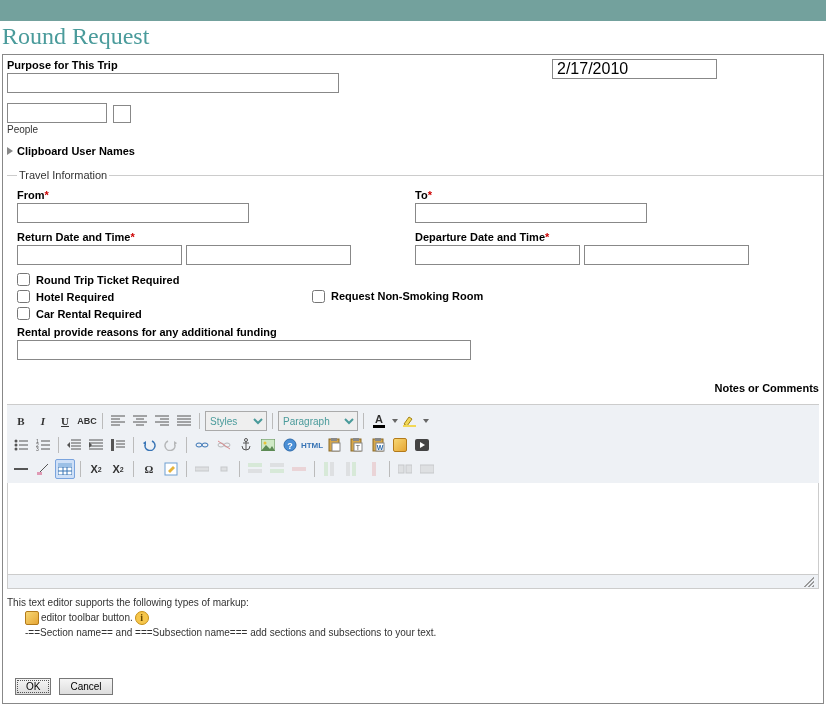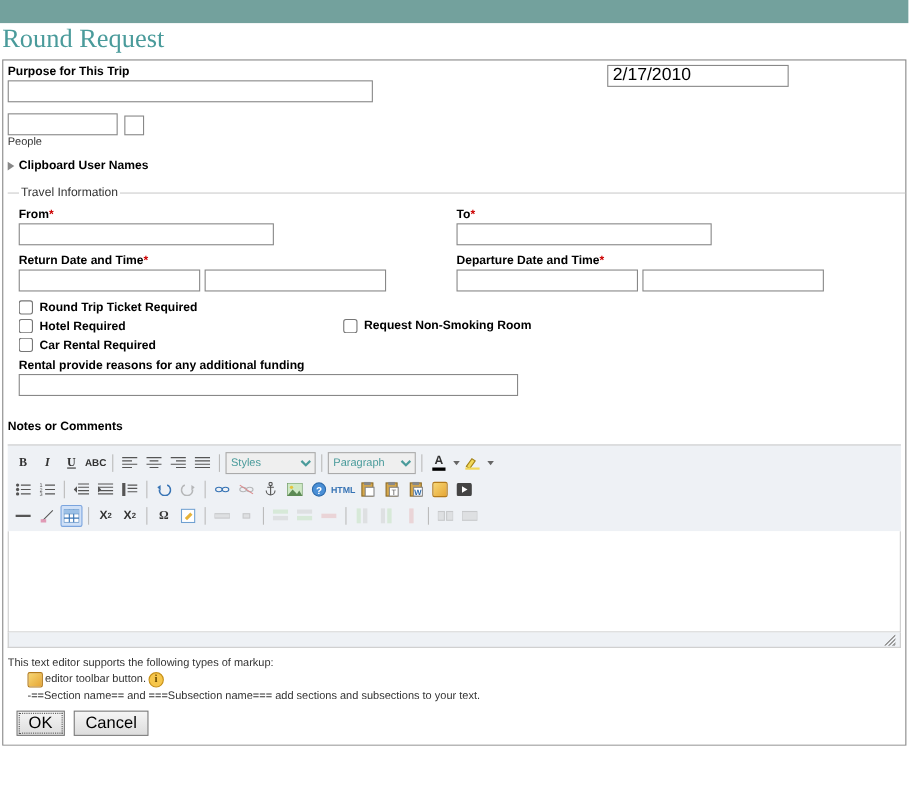--- a/index.html
+++ b/index.html
@@ -23,45 +23,45 @@
 .clipboard-row { margin-top: 10px; display: flex; align-items: center; font-weight: bold; font-size: 11px; }
 .toggle-arrow { width: 0; height: 0; border-top: 4px solid transparent; border-bottom: 4px solid transparent; border-left: 6px solid #888; margin-right: 4px; display: inline-block; }
 fieldset { border: 1px solid #ccc; border-left: none; border-right: none; border-bottom: none; margin-top: 12px; padding: 8px 10px 4px 10px; }
 legend { font-size: 11px; color: #333; padding: 0 2px; }
 .ti-row { display: flex; width: 100%; margin-bottom: 8px; }
 .ti-col { flex: 0 0 398px; }
 .dt-pair { display: flex; gap: 4px; }
 .chk-row { display: flex; align-items: center; margin: 4px 0; }
 .chk-row input { margin-right: 6px; width: 13px; height: 13px; border:1px solid #666; }
 .chk-text { font-weight: bold; font-size: 11px; }
-.notes-label { font-weight: bold; font-size: 11px; margin-top: 18px; margin-bottom: 2px; display: block; }
+.notes-label { font-weight: bold; font-size: 11px; margin-top: 18px; margin-bottom: 2px; display: block; text-align: right; }
 .editor-toolbar { border-top: 1px solid #ccc; background: #eef1f5; padding: 4px 2px 2px 2px; margin-top: 10px; }
 .tb-row { display: flex; align-items: center; flex-wrap: nowrap; gap: 2px; padding: 2px 2px; }
 .tb-btn { width: 20px; height: 20px; display: inline-flex; align-items: center; justify-content: center; font-size: 11px; color: #333; cursor: pointer; border-radius: 2px; }
 .tb-sep { width: 1px; height: 16px; background: #bbb; margin: 0 3px; }
 .tb-select { height: 20px; font-size: 10px; border: 1px solid #aaa; }
-.tb-select.styles { width: 82px; color: #4a9b9b; }
+.tb-select.styles { width: 62px; color: #4a9b9b; }
 .tb-select.para { width: 80px; color: #4a9b9b; }
 .tb-swatch-a { display:inline-flex; align-items:center; font-weight:bold; position:relative;}
 .tb-swatch-hl { display:inline-flex; align-items:center;}
 .drop-caret { width:0;height:0;border-left:3px solid transparent;border-right:3px solid transparent;border-top:4px solid #666;margin-left:1px;}
 .active-btn { background:#cfe0f7; border:1px solid #7aa4de; }
 .editor-body { border:1px solid #ccc; border-top:none; height:92px; background:#fff; }
 .editor-status { border:1px solid #ccc; border-top:none; height:14px; background:#eef1f5; display:flex; justify-content:flex-end; align-items:center; padding-right:4px;}
 .resize-grip { width:10px;height:10px; background:
   linear-gradient(135deg, transparent 45%, #999 45%, #999 55%, transparent 55%),
   linear-gradient(135deg, transparent 65%, #999 65%, #999 75%, transparent 75%),
   linear-gradient(135deg, transparent 85%, #999 85%, #999 95%, transparent 95%);
 }
 .help-text { font-size: 10px; color: #333; margin-top: 6px; line-height:1.5; }
 .help-text .indent { margin-left: 18px; display:flex; align-items:center; gap:2px; flex-wrap:wrap;}
 .icon-cube { width:14px;height:14px;display:inline-block; background:linear-gradient(135deg,#f7d774 0%,#e6a635 100%); border:1px solid #b37a1a; border-radius:2px; }
 .icon-info { width:14px;height:14px;display:inline-flex;align-items:center;justify-content:center;border-radius:50%;background:#f6c64b;border:1px solid #c79017;font-weight:bold;font-family:Georgia;color:#6b4a00;font-size:10px;}
 .buttons-row { margin-top: 6px; display:flex; gap:8px; padding-left:8px;}
-.btn { border:1px solid #777; background:linear-gradient(#f5f5f5,#ddd); padding:2px 10px; font-size:15px; cursor:pointer; min-width:34px; }
+.btn { border:1px solid #777; background:linear-gradient(#f5f5f5,#ddd); padding:2px 10px; font-size:10px; cursor:pointer; min-width:34px;margin-top:32px; }
 .btn.primary { outline:1px dotted #555; outline-offset:-3px;}
 svg { display:block; }
 </style>
 </head>
 <body>
 
 <div class="top-band"></div>
 <div class="page-title">Round Request</div>
 
 <div class="form-container">

